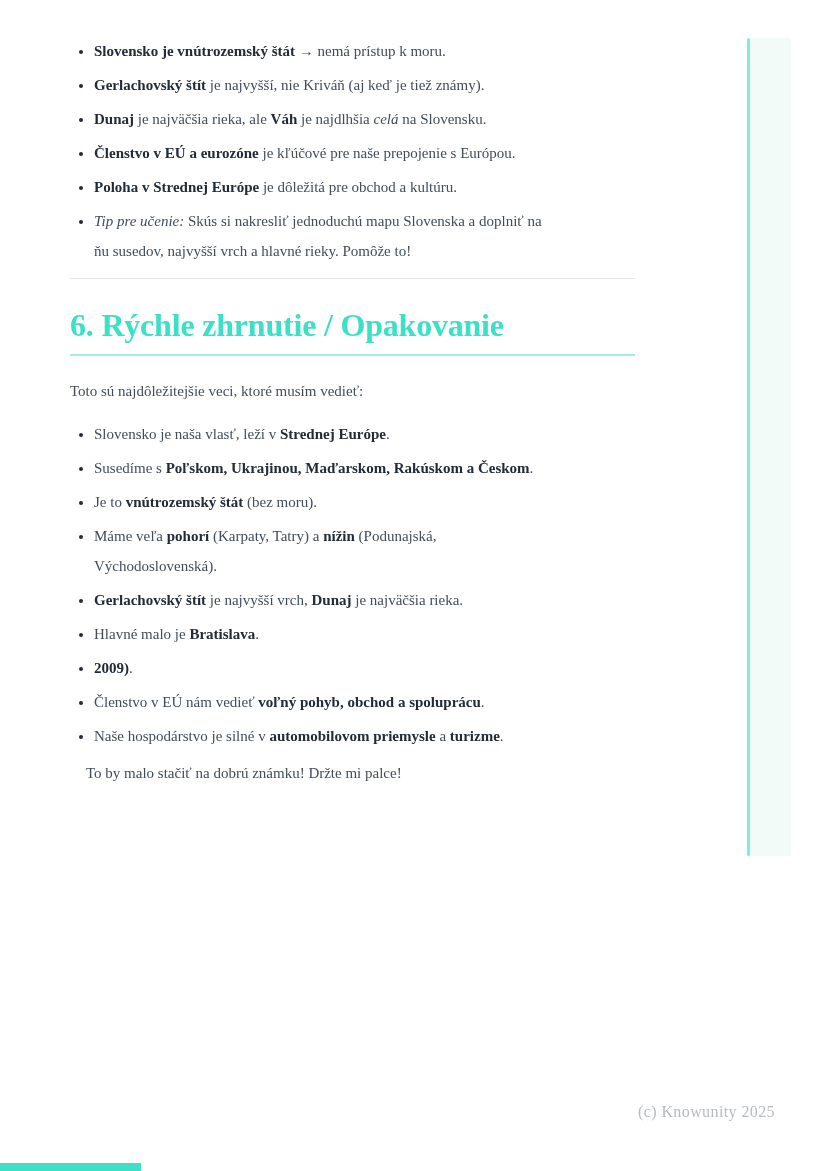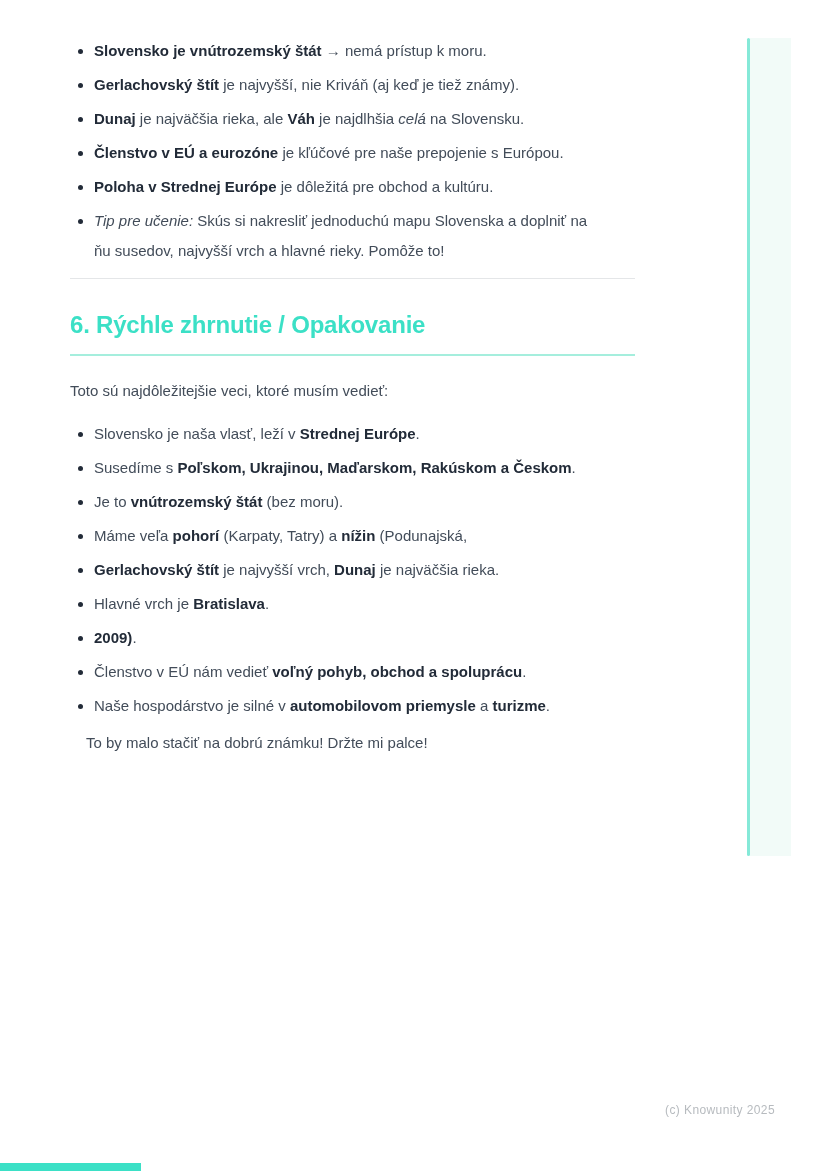--- a/index.html
+++ b/index.html
@@ -9,20 +9,21 @@
     width: 828px;
     height: 1171px;
     overflow: hidden;
     font-family: "Liberation Sans", sans-serif;
   }
   .page {
     position: relative;
     width: 828px;
     height: 962px;
     background: #ffffff;
+    font-family: Liberation Serif, serif;
   }
   .content {
     position: absolute;
     left: 70px;
     top: 0;
     width: 565px;
     font-size: 15px;
     color: var(--body);
   }
   ul.bullet-list {
@@ -43,21 +44,21 @@
   .b { font-weight: 700; color: var(--bold); }
   .i { font-style: italic; }
   .recap-list { margin-top: 36px !important; }
   .divider {
     height: 1px;
     background: var(--divider);
     margin-top: 12px;
   }
   .section-heading {
     margin: 29px 0 0 0;
-    font-size: 24px;
+    font-size: 32px;
     line-height: 34px;
     font-weight: 700;
     letter-spacing: -0.2px;
     color: var(--accent);
   }
   .heading-rule {
     height: 2px;
     background: var(--accent-light);
     margin-top: 12px;
   }
@@ -92,21 +93,21 @@
     left: 0;
     top: 1163px;
     width: 141px;
     height: 8px;
     background: var(--accent);
   }
   .footer {
     position: absolute;
     top: 1103px;
     right: 53px;
-    font-size: 12px;
+    font-size: 16px;
     letter-spacing: 0.4px;
     color: var(--footer);
   }
 </style>
 </head>
 <body>
 
 <div class="page">
 
   <div class="content">
@@ -146,26 +147,27 @@
           <div class="line"><span class="">Slovensko je naša vlasť, leží v </span><span class="b ">Strednej Európe</span><span class="">.</span></div>
         </li>
         <li>
           <div class="line"><span class="">Susedíme s </span><span class="b ">Poľskom, Ukrajinou, Maďarskom, Rakúskom a Českom</span><span class="">.</span></div>
         </li>
         <li>
           <div class="line"><span class="">Je to </span><span class="b ">vnútrozemský štát</span><span class=""> (bez moru).</span></div>
         </li>
         <li>
           <div class="line"><span class="">Máme veľa </span><span class="b ">pohorí</span><span class=""> (Karpaty, Tatry) a </span><span class="b ">nížin</span><span class=""> (Podunajská,</span></div>
+          <div class="line"><span class="">Východoslovenská).</span></div>
         </li>
         <li>
           <div class="line"><span class="b ">Gerlachovský štít</span><span class=""> je najvyšší vrch, </span><span class="b ">Dunaj</span><span class=""> je najväčšia rieka.</span></div>
         </li>
         <li>
-          <div class="line"><span class="">Hlavné vrch je </span><span class="b ">Bratislava</span><span class="">.</span></div>
+          <div class="line"><span class="">Hlavné malo je </span><span class="b ">Bratislava</span><span class="">.</span></div>
         </li>
         <li>
           <div class="line"><span class="b ">2009)</span><span class="">.</span></div>
         </li>
         <li>
           <div class="line"><span class="">Členstvo v EÚ nám vedieť </span><span class="b ">voľný pohyb, obchod a spoluprácu</span><span class="">.</span></div>
         </li>
         <li>
           <div class="line"><span class="">Naše hospodárstvo je silné v </span><span class="b ">automobilovom priemysle</span><span class=""> a </span><span class="b ">turizme</span><span class="">.</span></div>
         </li>

